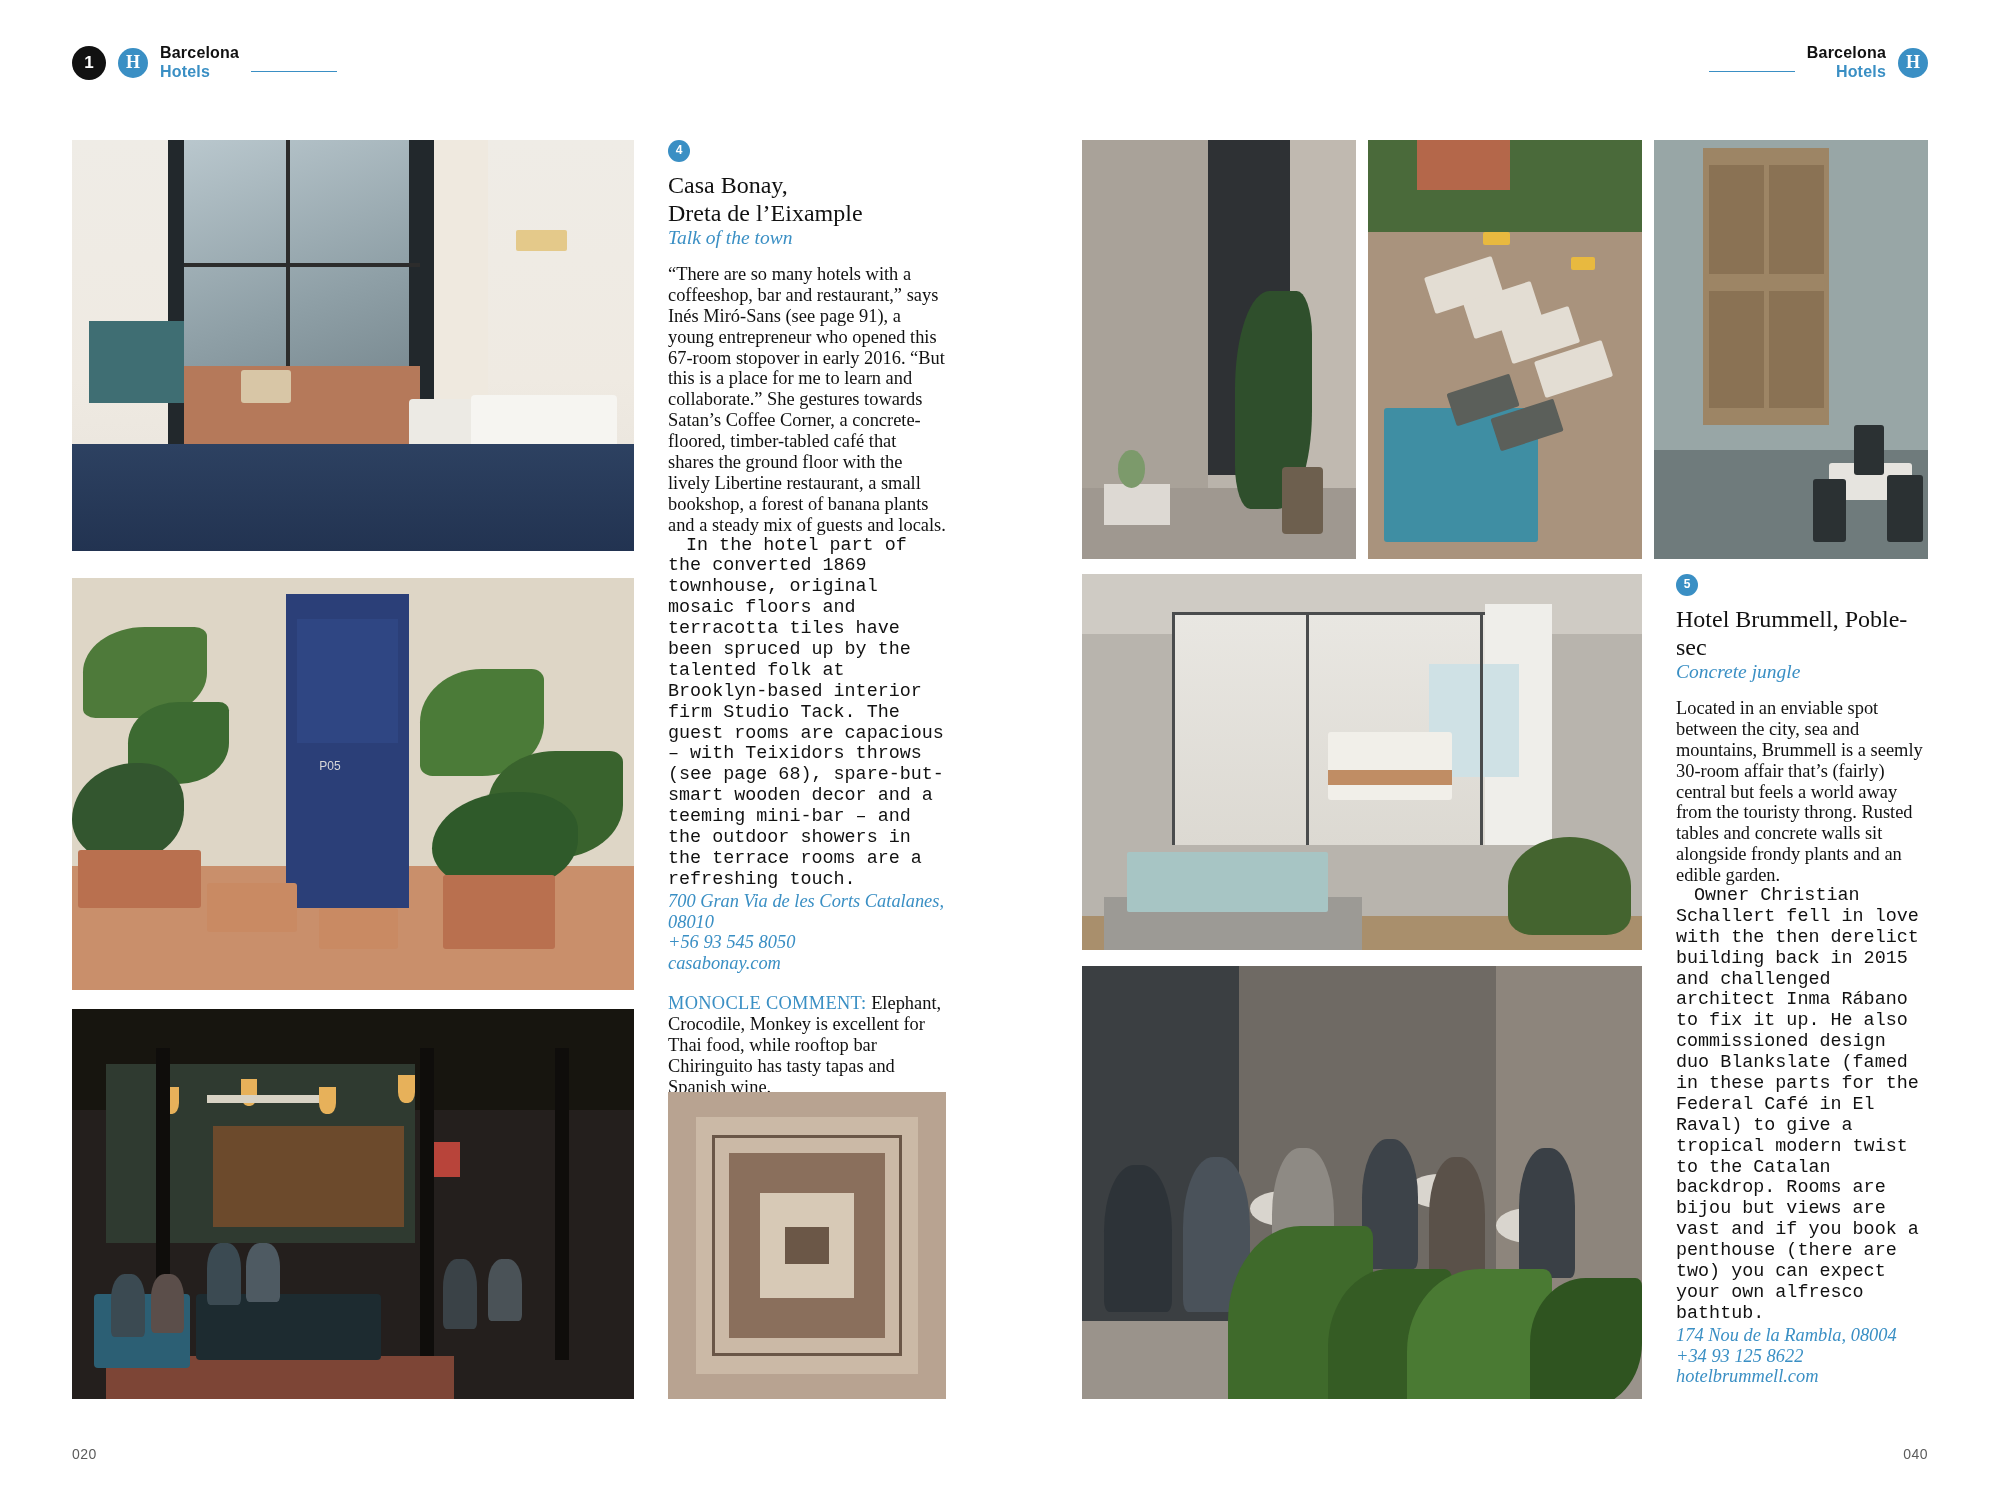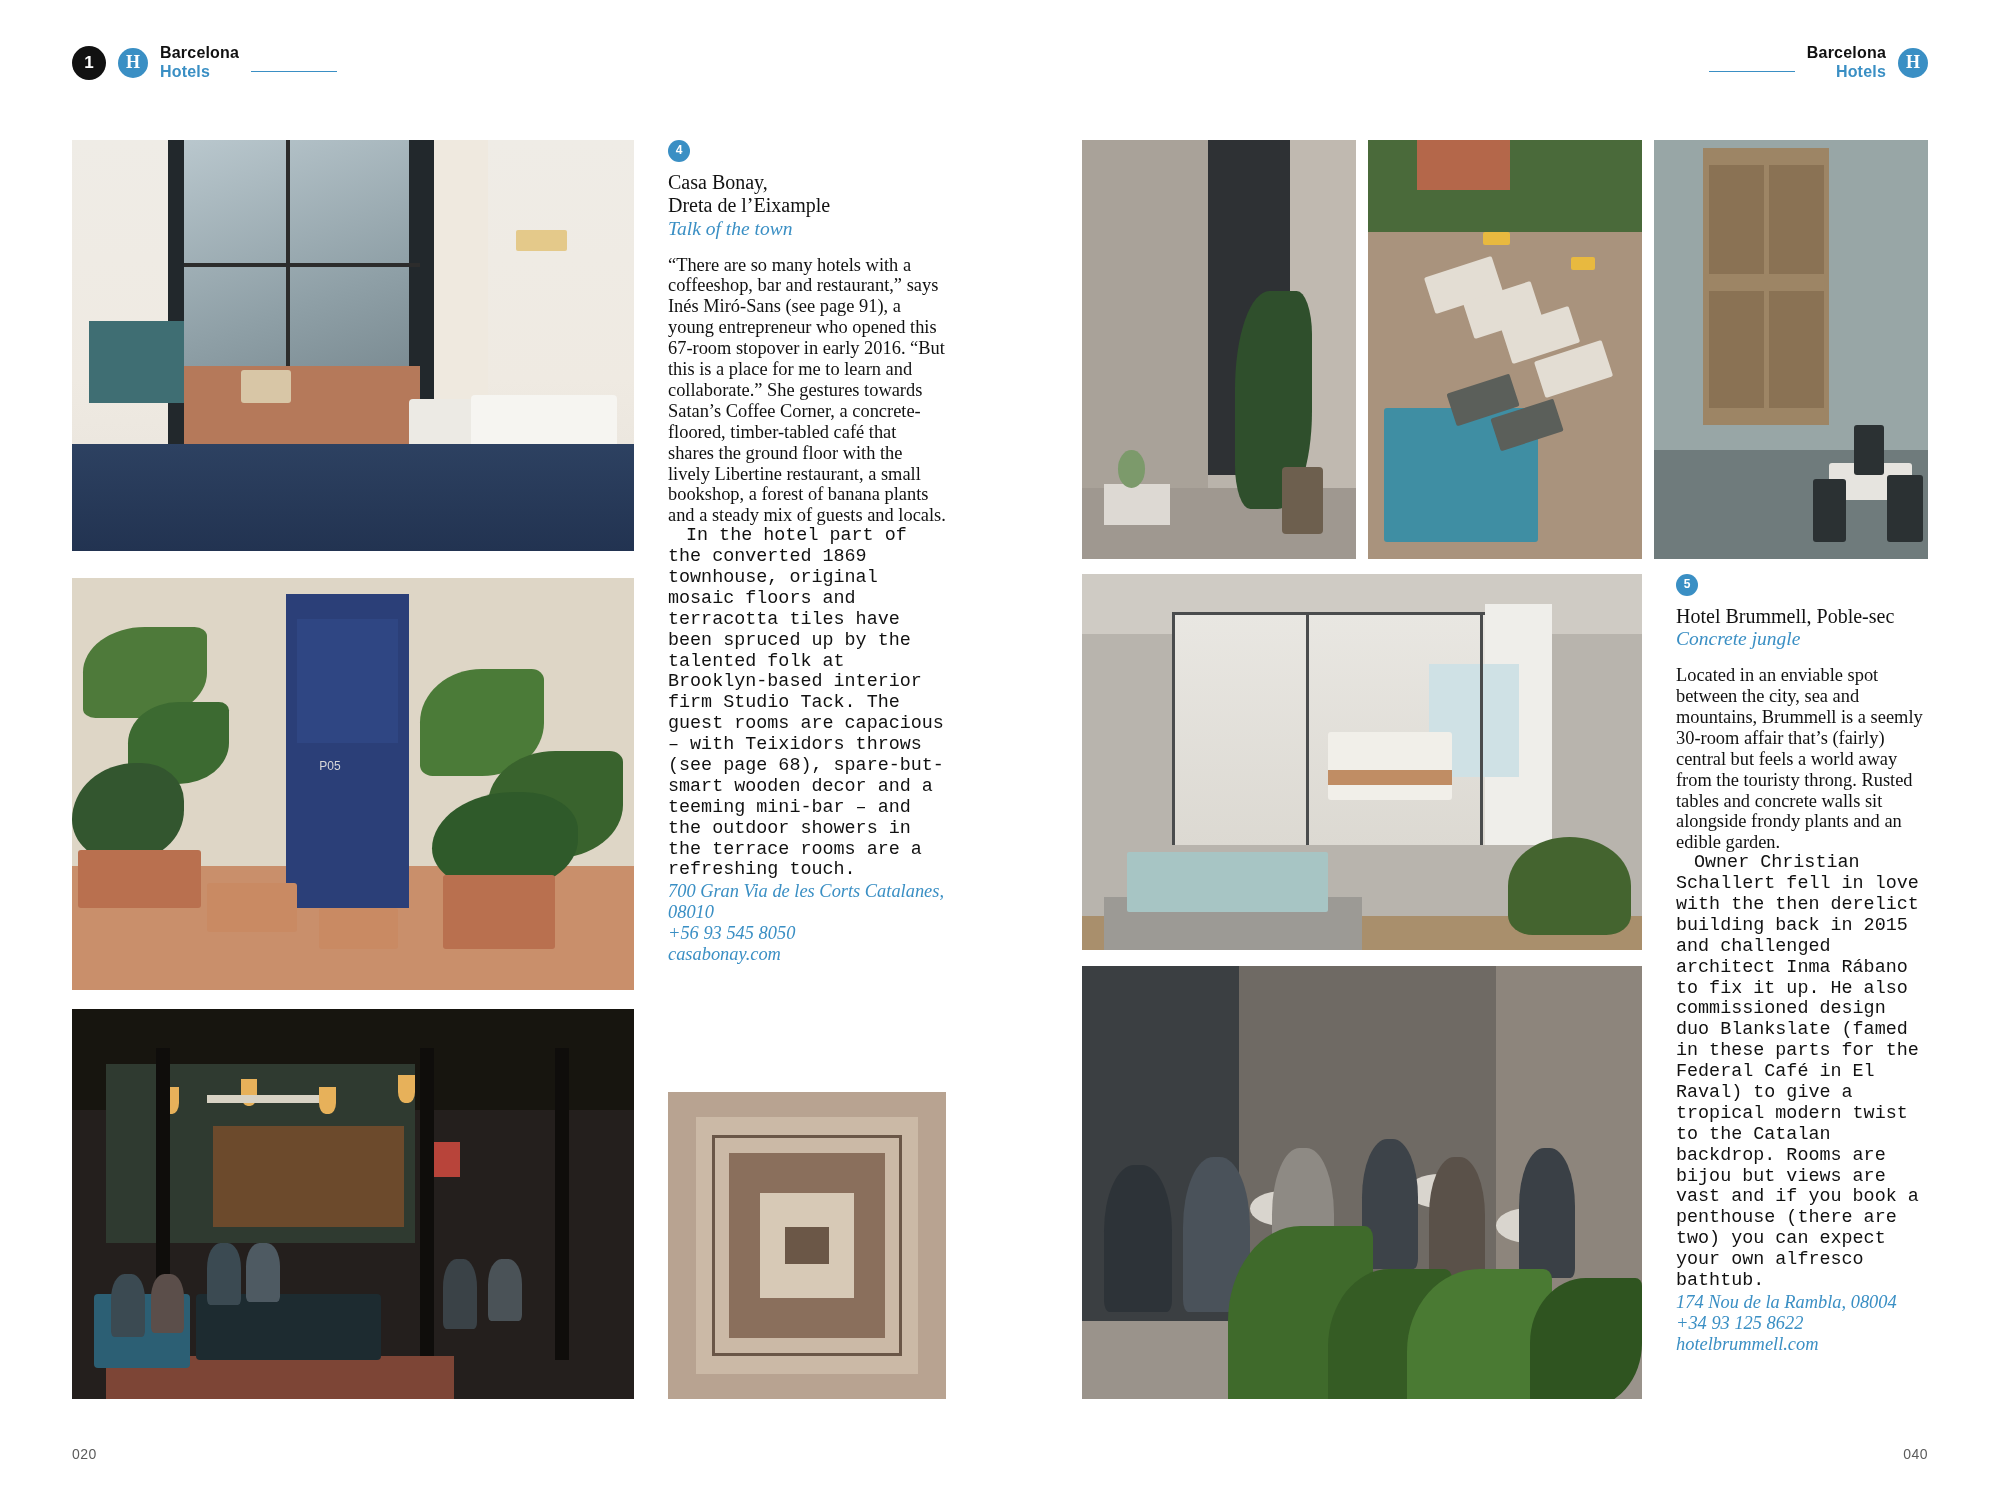--- a/index.html
+++ b/index.html
@@ -91,21 +91,21 @@
     text-align: left;
   }
   .num-badge {
     width: 22px; height: 22px; border-radius: 50%;
     background: #3a8fc4; color: #fff;
     font-family: "Liberation Sans", sans-serif;
     font-size: 12px; font-weight: bold;
     display: flex; align-items: center; justify-content: center;
     margin-bottom: 9px;
   }
-  .entry-title { font-size: 20px; line-height: 1.17; }
+  .entry-title { font-size: 24px; line-height: 1.17; }
   .entry-sub {
     font-style: italic; color: #3a8fc4; font-size: 19.5px;
     line-height: 1.17; margin-bottom: 14px;
   }
   .body p { margin: 0; }
   .body p.indent { text-indent: 18px; font-family: Liberation Mono, monospace; }
   .contact {
     font-style: italic; color: #3a8fc4; margin-top: 0;
   }
   .comment { margin-top: 19px; }
@@ -314,20 +314,24 @@
       <div class="entry-title">Casa Bonay,</div>
       <div class="entry-title">Dreta de l’Eixample</div>
       <div class="entry-sub">Talk of the town</div>
       <div class="body">
         <p>“There are so many hotels with a coffeeshop, bar and restaurant,” says Inés Miró-Sans (see page 91), a young entrepreneur who opened this 67-room stopover in early 2016. “But this is a place for me to learn and collaborate.” She gestures towards Satan’s Coffee Corner, a concrete-floored, timber-tabled café that shares the ground floor with the lively Libertine restaurant, a small bookshop, a forest of banana plants and a steady mix of guests and locals.</p>
         <p class="indent">In the hotel part of the converted 1869 townhouse, original mosaic floors and terracotta tiles have been spruced up by the talented folk at Brooklyn-based interior firm Studio Tack. The guest rooms are capacious – with Teixidors throws (see page 68), spare-but-smart wooden decor and a teeming mini-bar – and the outdoor showers in the terrace rooms are a refreshing touch.</p>
       </div>
       <div class="contact">700 Gran Via de les Corts Catalanes, 08010</div>
       <div class="contact">+56 93 545 8050</div>
       <div class="contact">casabonay.com</div>
+      <div class="comment">
+        <span class="label">MONOCLE COMMENT:</span>
+        <span>Elephant, Crocodile, Monkey is excellent for Thai food, while rooftop bar Chiringuito has tasty tapas and Spanish wine.</span>
+      </div>
     </div>
 
     <div class="photo" style="left:668px; top:1092px; width:278px; height:307px;">
       <div class="ph-inner art-stair">
         <div class="s1"></div>
           <div class="rail"></div>
         <div class="s2"></div>
           <div class="s3"></div>
         <div class="s4"></div>
           <div class="s5"></div>

